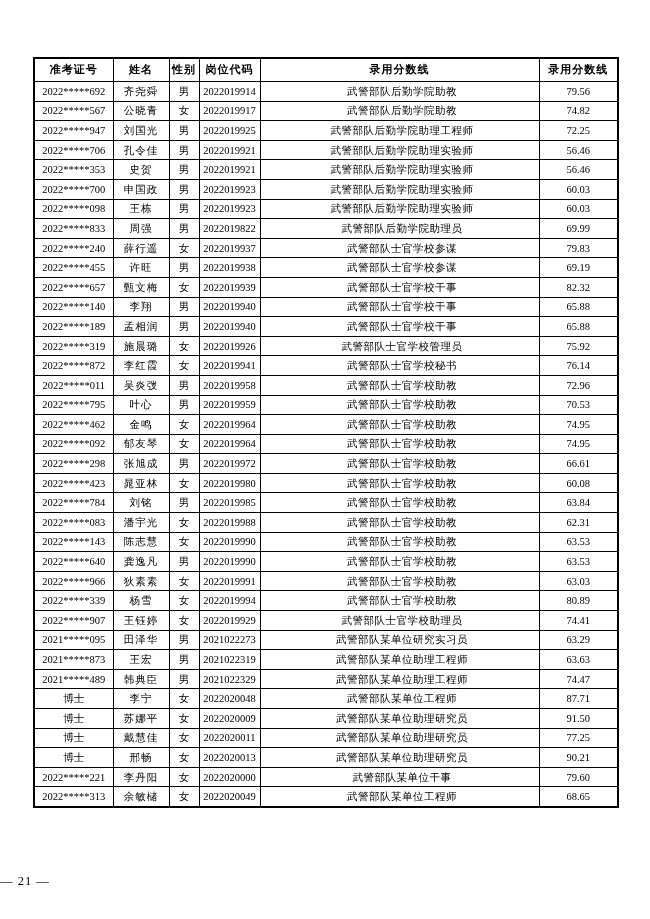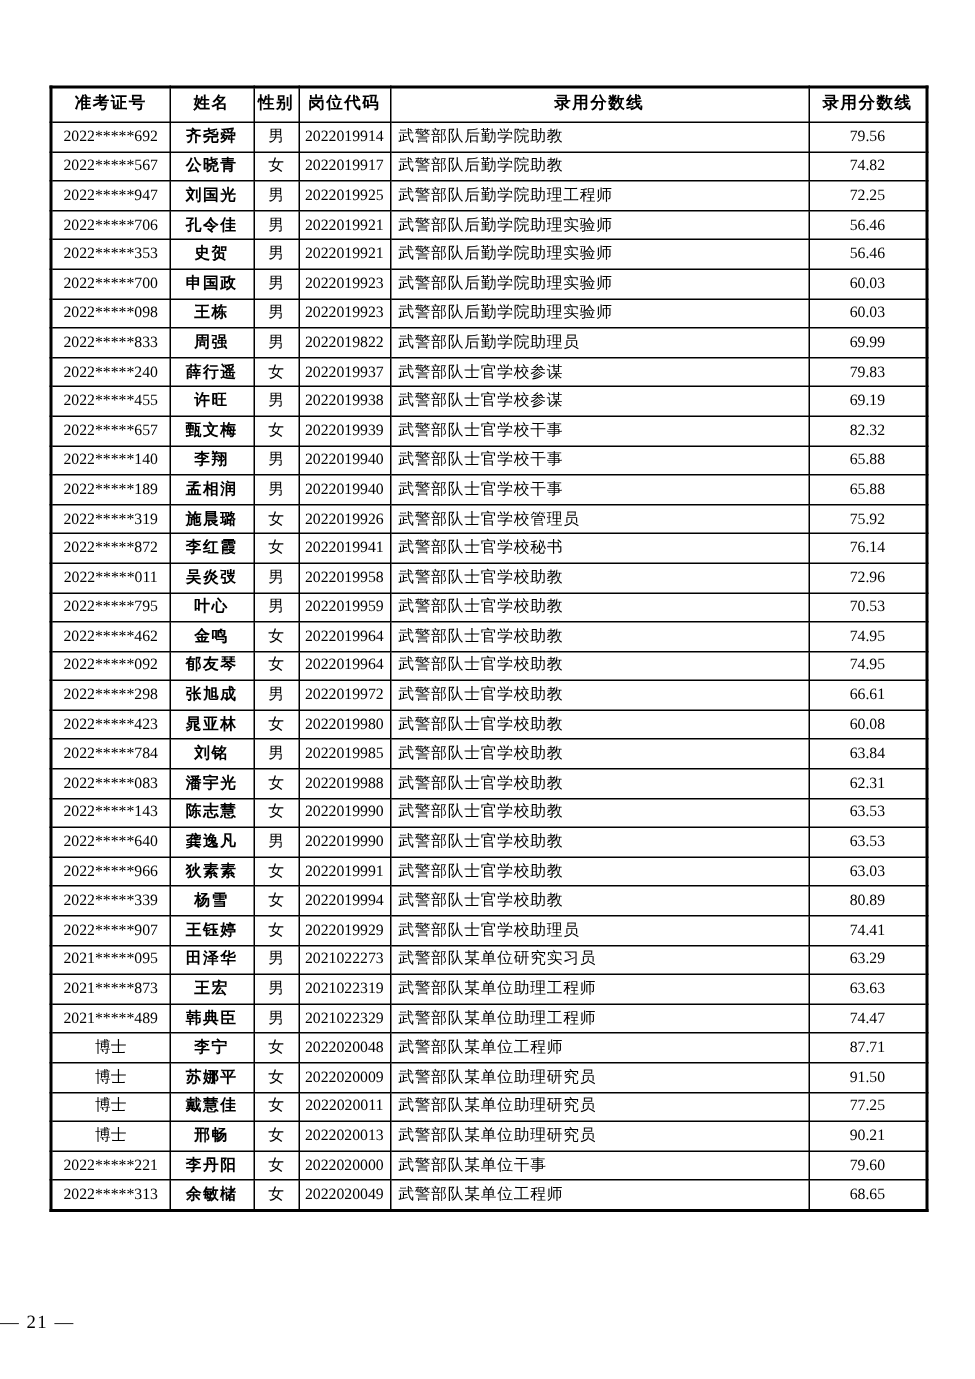--- a/index.html
+++ b/index.html
@@ -34,28 +34,28 @@
     line-height:1.05;
     height:18.6px;
   }
   .score-table th {
     height:22px;
     font-weight:bold;
     font-size:11px;
     letter-spacing:1px;
   }
   .score-table td.col-pos {
-    text-align:left;
+    text-align:center;
     padding-left:5px;
     letter-spacing:0.5px;
   }
   .score-table td.col-code, .score-table td.col-ticket, .score-table td.col-score {
     font-family:"Liberation Serif", serif;
   }
-  .score-table td.col-name { letter-spacing:1px;font-weight:bold; }
+  .score-table td.col-name { letter-spacing:1px; }
   .page-footer {
     position:absolute;
     left:0; top:874px;
     width:650px;
     font-size:12.5px;
     letter-spacing:1px;
   }
 </style>
 </head>
 <body>

